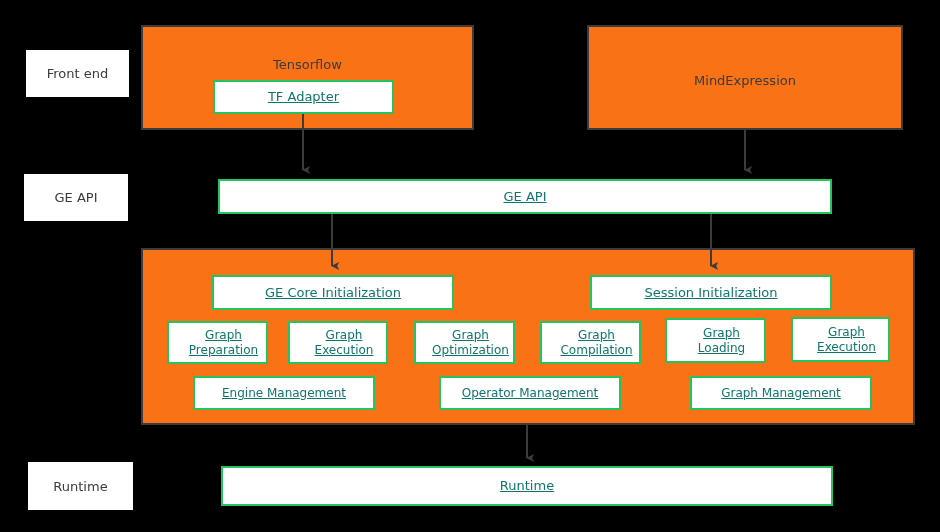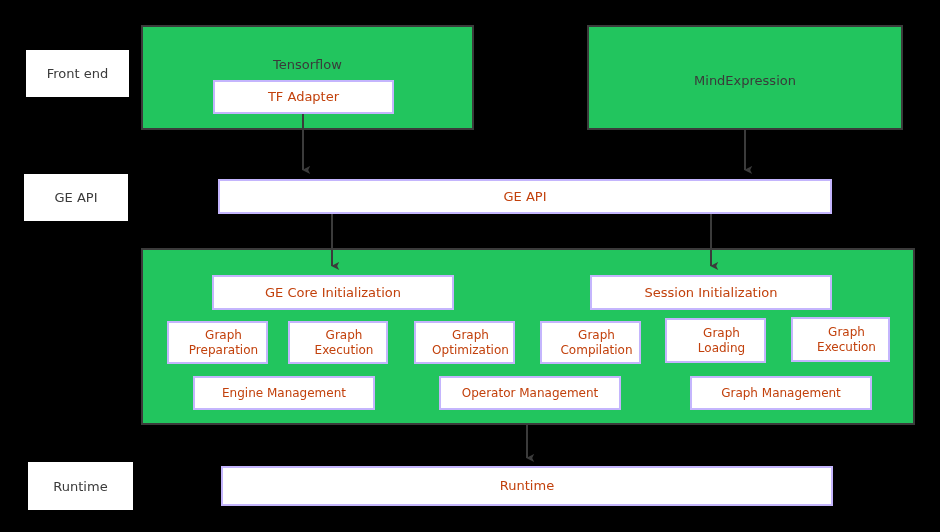--- a/index.html
+++ b/index.html
@@ -14,45 +14,46 @@
     height: 532px;
     background: #000000;
     overflow: hidden;
     font-family: "DejaVu Sans", "Liberation Sans", sans-serif;
     border-radius: 30px;
   }
   .box {
     position: absolute;
     box-sizing: border-box;
     background: #ffffff;
-    border: 2px solid #c4b5fd;
-    color: #c2410c;
+    border: 2px solid #22c55e;
+    color: #0f766e;
     display: flex;
     align-items: center;
     justify-content: center;
     text-align: center;
     line-height: 1.18;
+    text-decoration: underline;
   }
   
   .chip {
     position: absolute;
     box-sizing: border-box;
     background: #ffffff;
     border: none;
     color: #3a3a3a;
     display: flex;
     align-items: center;
     justify-content: center;
     text-align: center;
     font-size: 13px;
   }
   .layer-shell {
     position: absolute;
     box-sizing: border-box;
-    background: #22c55e;
+    background: #f97316;
     border: 2px solid #3b3b3b;
   }
   .title-top {
     position: absolute;
     left: 0;
     right: 0;
     text-align: center;
     color: #3a3a3a;
   }
   .arrow {

